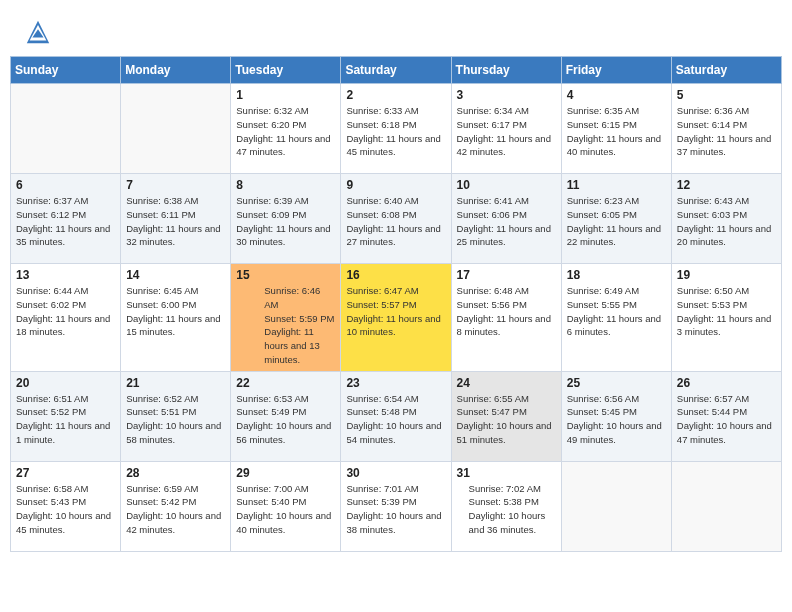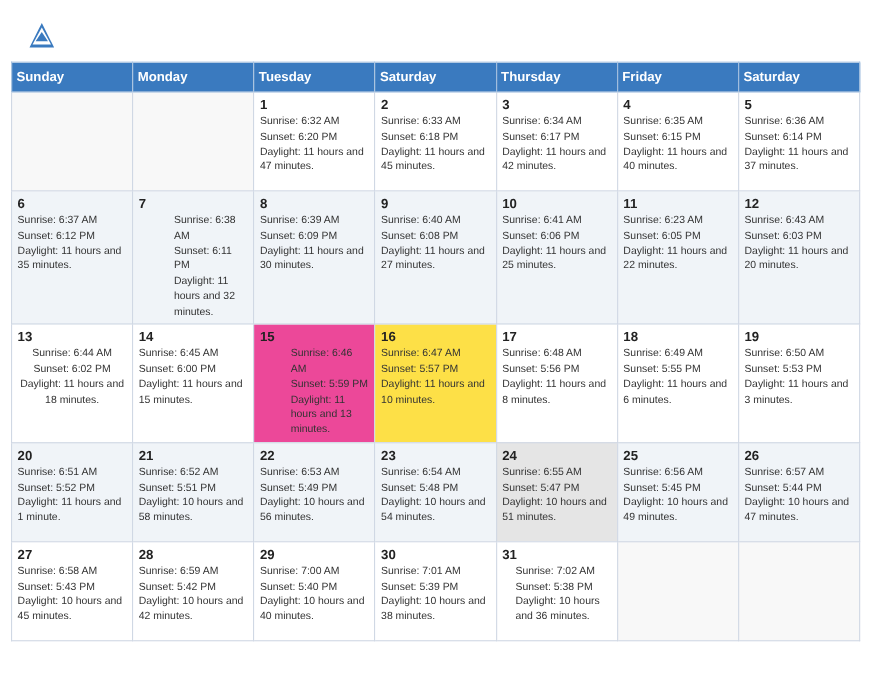--- a/index.html
+++ b/index.html
@@ -180,21 +180,21 @@
           </tr>
           <tr>
             <td style="background: rgb(240, 244, 248);">
               <span class="day-num">6</span>
               <div class="cell-content" style="white-space: pre-line;">Sunrise: 6:37 AM
 Sunset: 6:12 PM
 Daylight: 11 hours and 35 minutes.</div>
             </td>
             <td style="background: rgb(240, 244, 248);">
               <span class="day-num">7</span>
-              <div class="cell-content" style="white-space: pre-line; margin-left: 32px;">Sunrise: 6:38 AM
+              <div class="cell-content" style="white-space: pre-line;">Sunrise: 6:38 AM
 Sunset: 6:11 PM
 Daylight: 11 hours and 32 minutes.</div>
             </td>
             <td style="background: rgb(240, 244, 248);">
               <span class="day-num">8</span>
               <div class="cell-content" style="white-space: pre-line;">Sunrise: 6:39 AM
 Sunset: 6:09 PM
 Daylight: 11 hours and 30 minutes.</div>
             </td>
             <td style="background: rgb(240, 244, 248);">
@@ -218,31 +218,31 @@
             <td style="background: rgb(240, 244, 248);">
               <span class="day-num">12</span>
               <div class="cell-content" style="white-space: pre-line;">Sunrise: 6:43 AM
 Sunset: 6:03 PM
 Daylight: 11 hours and 20 minutes.</div>
             </td>
           </tr>
           <tr>
             <td style="background: rgb(255, 255, 255);">
               <span class="day-num">13</span>
-              <div class="cell-content" style="white-space: pre-line; text-align: center;">Sunrise: 6:44 AM
+              <div class="cell-content" style="white-space: pre-line;">Sunrise: 6:44 AM
 Sunset: 6:02 PM
 Daylight: 11 hours and 18 minutes.</div>
             </td>
             <td style="background: rgb(255, 255, 255);">
               <span class="day-num">14</span>
               <div class="cell-content" style="white-space: pre-line;">Sunrise: 6:45 AM
 Sunset: 6:00 PM
 Daylight: 11 hours and 15 minutes.</div>
             </td>
-            <td style="background: #ec4899;">
+            <td style="background: #fdba74;">
               <span class="day-num">15</span>
               <div class="cell-content" style="white-space: pre-line; margin-left: 28px;">Sunrise: 6:46 AM
 Sunset: 5:59 PM
 Daylight: 11 hours and 13 minutes.</div>
             </td>
             <td style="background: #fde047;">
               <span class="day-num">16</span>
               <div class="cell-content" style="white-space: pre-line;">Sunrise: 6:47 AM
 Sunset: 5:57 PM
 Daylight: 11 hours and 10 minutes.</div>

